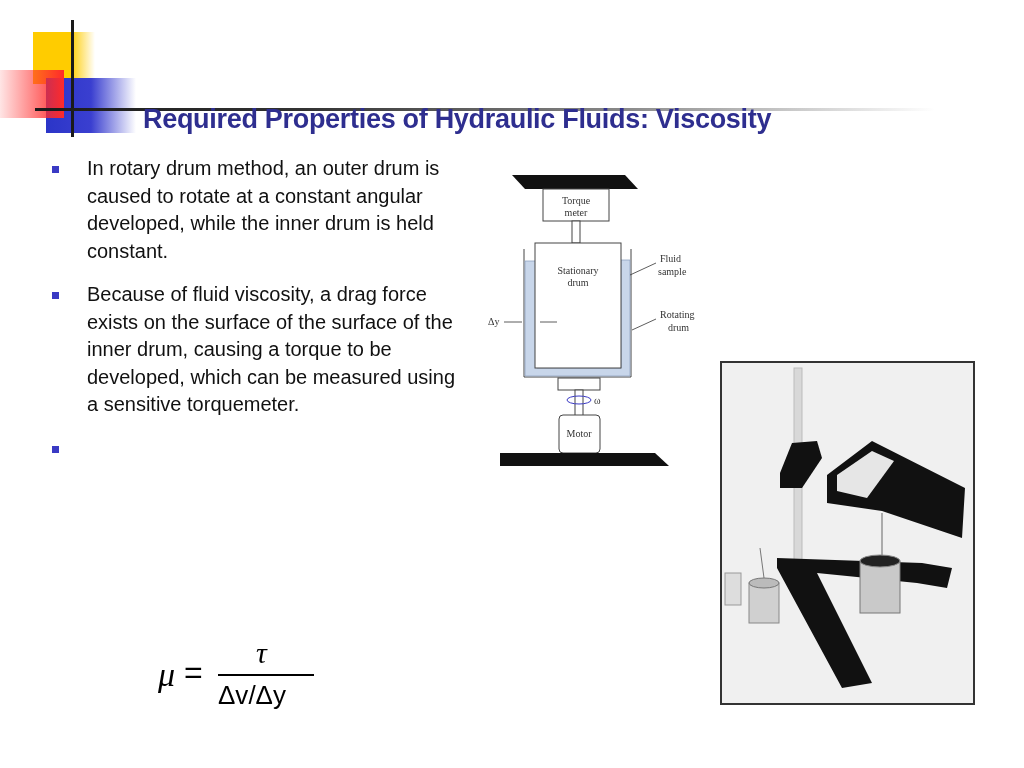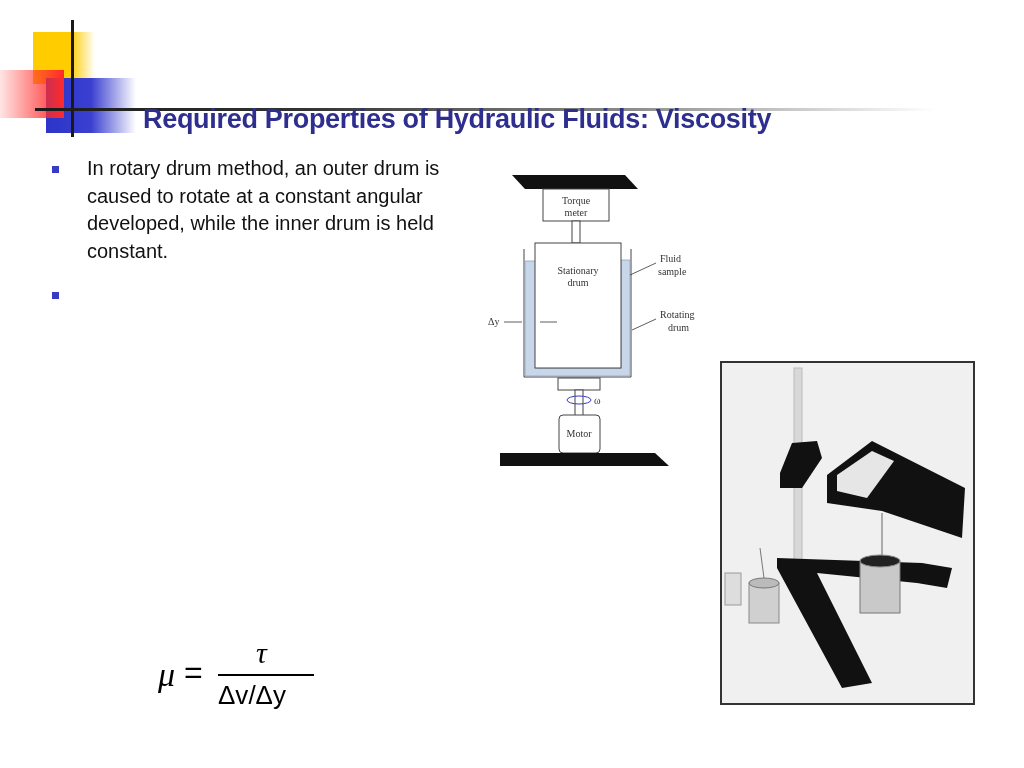--- a/index.html
+++ b/index.html
@@ -32,20 +32,24 @@
 <div class="deco sq-red"></div>
 <div class="deco vline"></div>
 <div class="deco hline"></div>
 
 <div class="title">Required Properties of Hydraulic Fluids: Viscosity</div>
 
 <div class="bullets">
   <div class="bullet">
     <span class="mark"></span>
     <span>In rotary drum method, an outer drum is caused to rotate at a constant angular developed, while the inner drum is held constant.</span>
+  </div>
+  <div class="bullet">
+    <span class="mark"></span>
+    <span>Because of fluid viscosity, a drag force exists on the surface of the surface of the inner drum, causing a torque to be developed, which can be measured using a sensitive torquemeter.</span>
   </div>
   <div class="bullet">
     <span class="mark"></span>
   </div>
 </div>
 
 <div class="formula">
   <span class="mu">μ</span>
   <span class="eq">=</span>
   <span class="num">τ</span>

